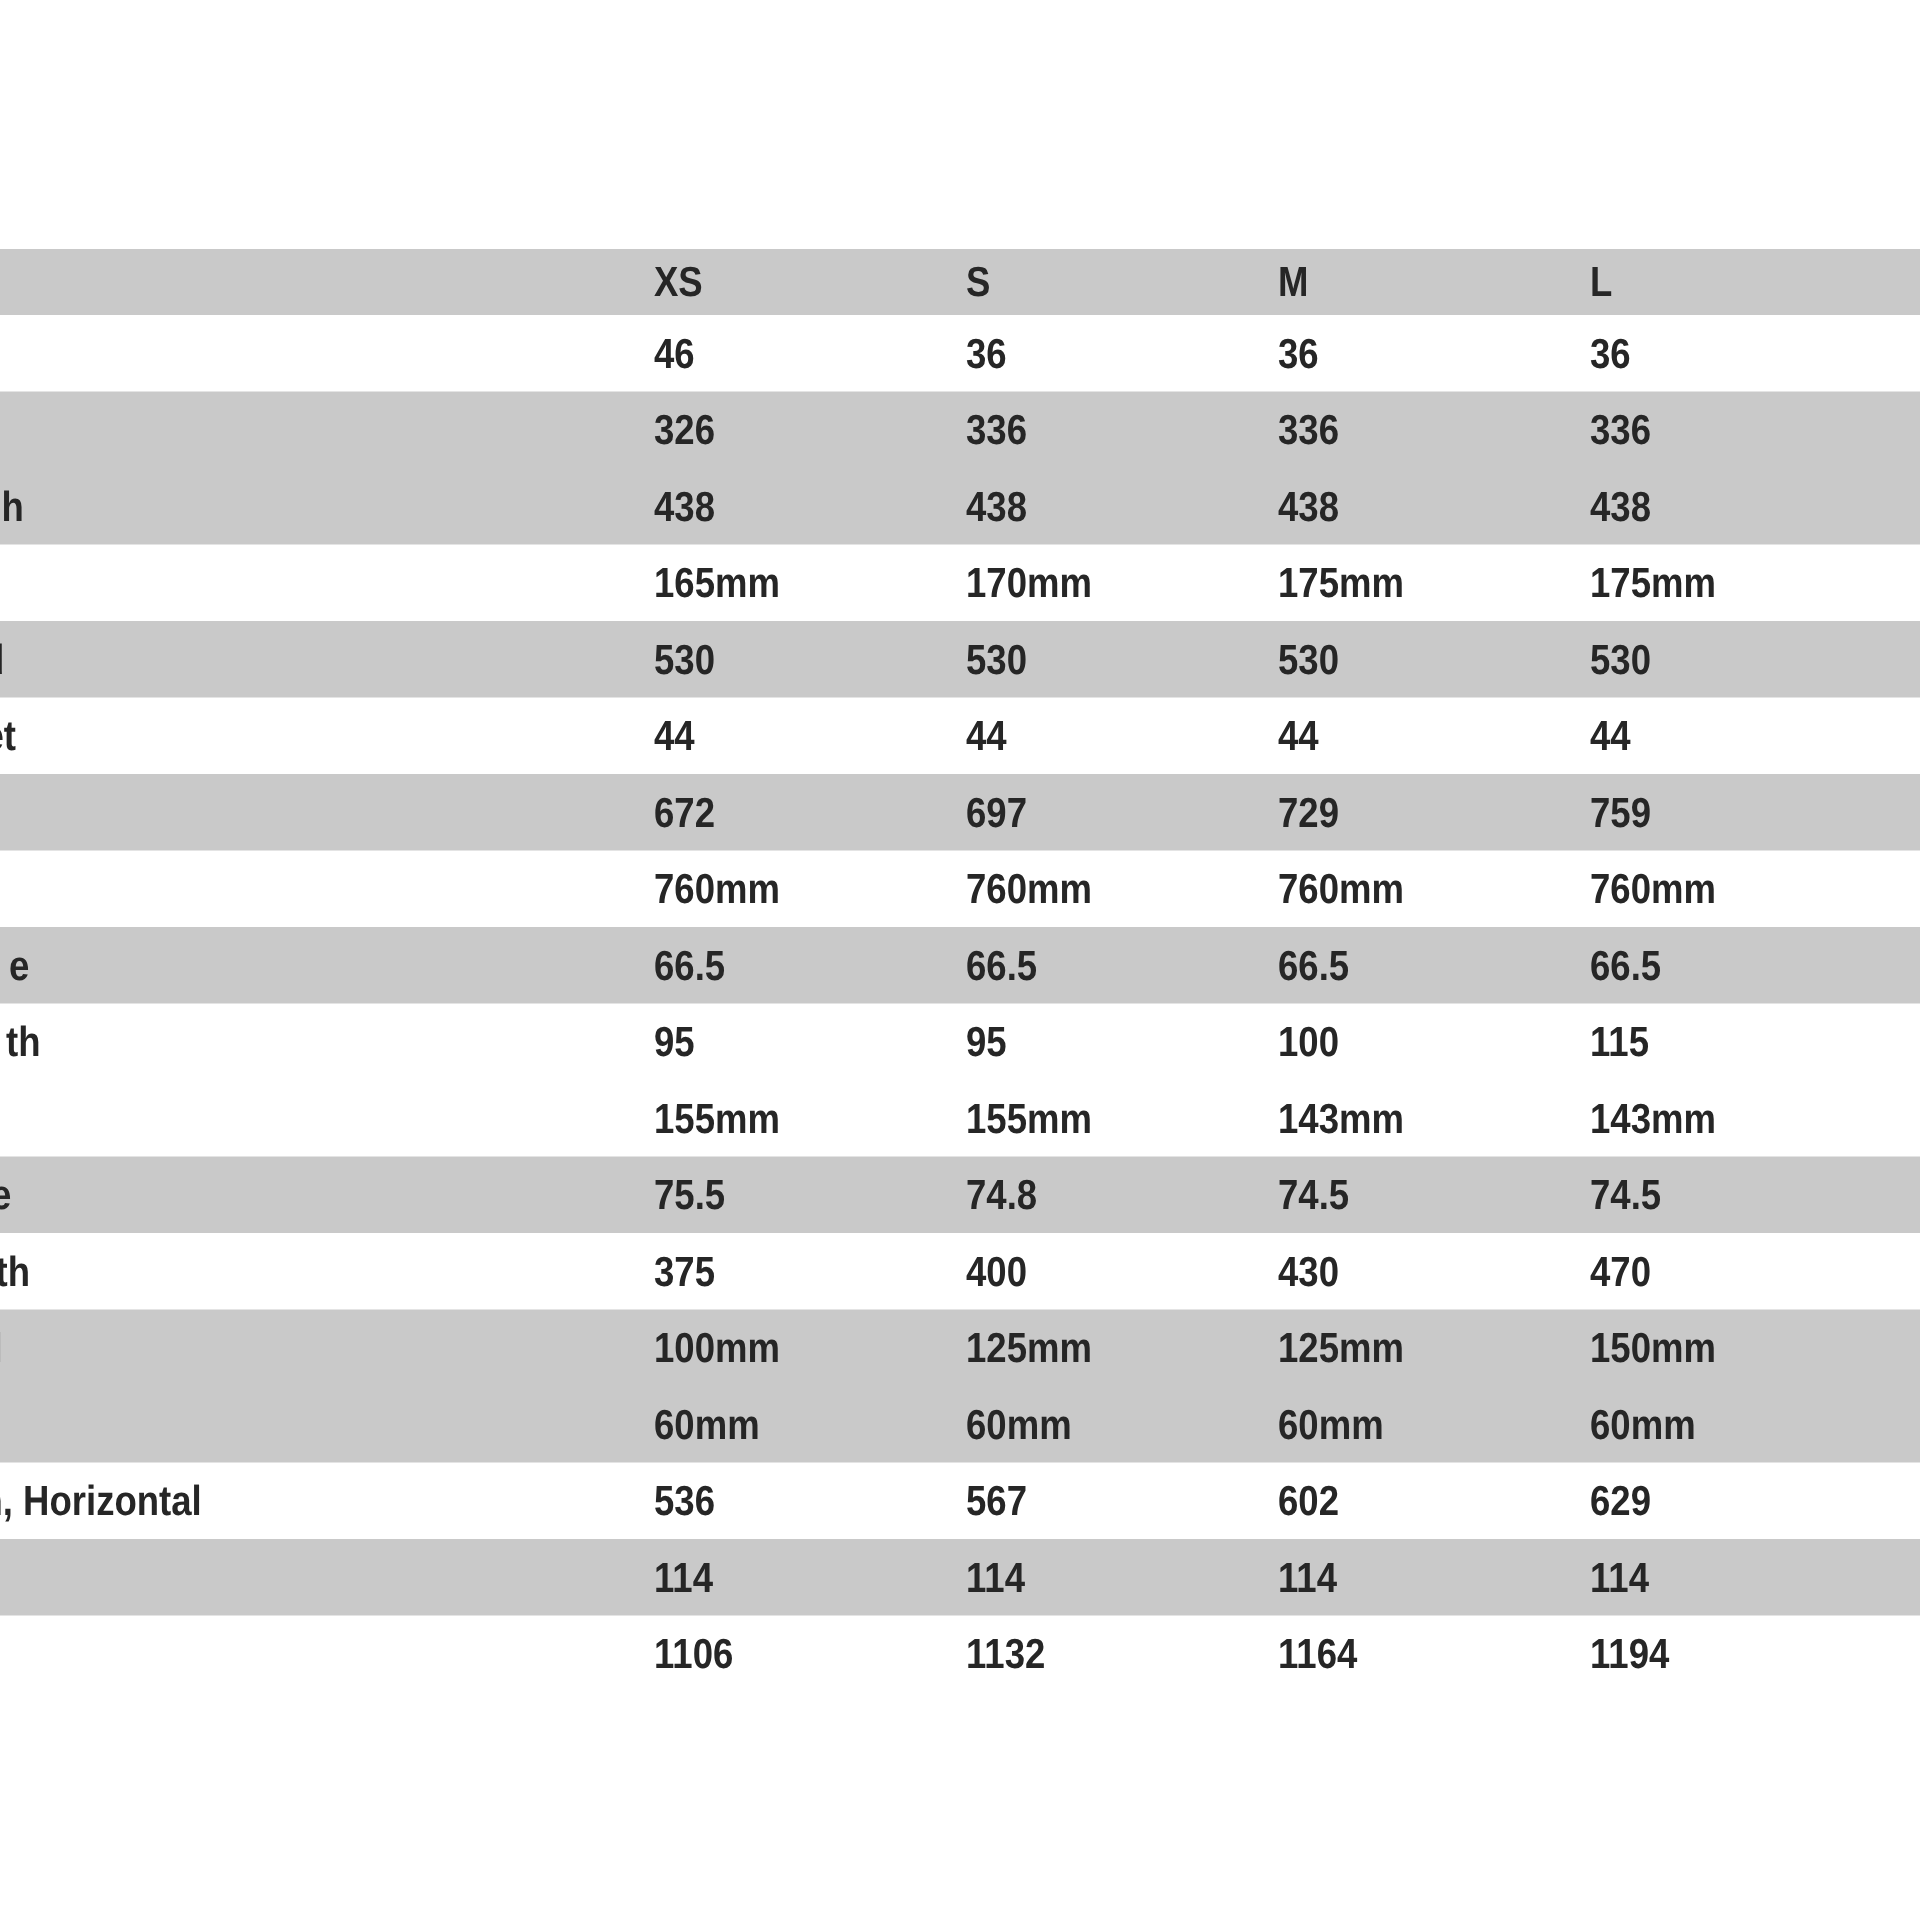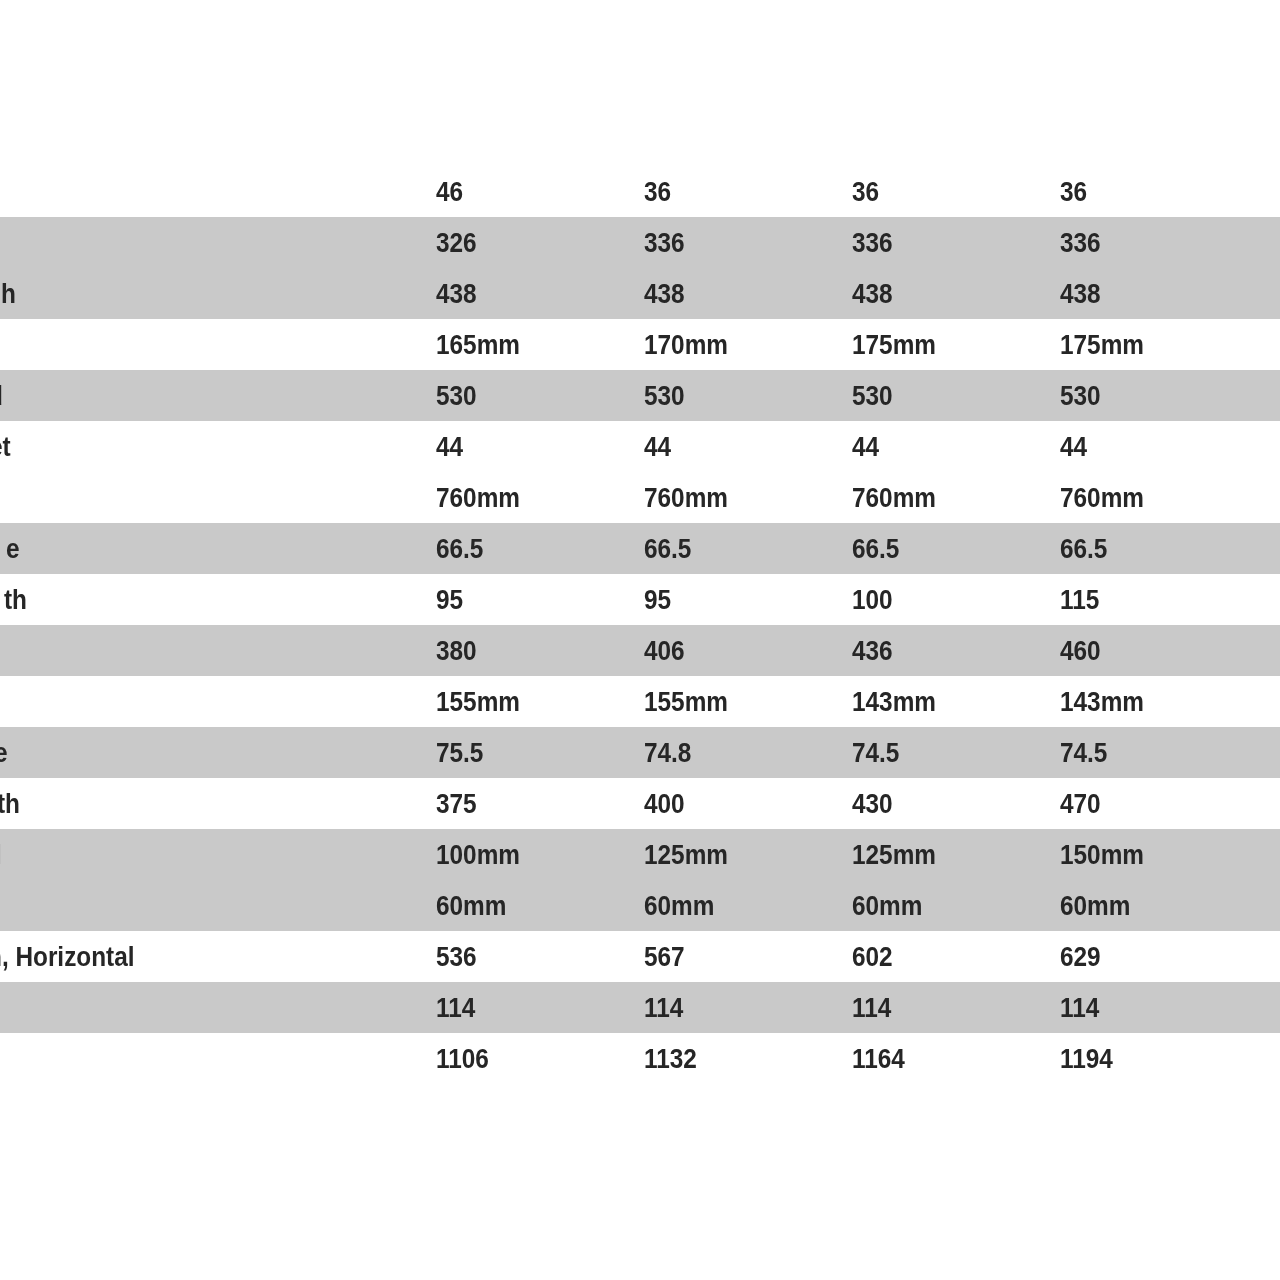--- a/index.html
+++ b/index.html
@@ -29,20 +29,26 @@
     font-size:28px; font-weight:700; color:#262626;
   }
 </style>
 </head>
 <body>
 
 <div class="page">
 
 
   <div class="table" id="geo-table">
+    <div class="hrow" id="geo-header">
+        <span class="txt" style="left: 436px;">XS</span>
+        <span class="txt" style="left: 644px;">S</span>
+        <span class="txt" style="left: 852px;">M</span>
+        <span class="txt" style="left: 1060px;">L</span>
+      </div>
 
   <div class="row">
         <span class="txt" style="left: 436px;">46</span>
         <span class="txt" style="left: 644px;">36</span>
         <span class="txt" style="left: 852px;">36</span>
         <span class="txt" style="left: 1060px;">36</span>
       </div>
       <div class="row alt">
         <span class="txt" style="left: 436px;">326</span>
         <span class="txt" style="left: 644px;">336</span>
@@ -69,45 +75,45 @@
         <span class="txt" style="left: 852px;">530</span>
         <span class="txt" style="left: 1060px;">530</span>
       </div>
       <div class="row">
         <span class="txt" style="left: -11px;">et</span>
         <span class="txt" style="left: 436px;">44</span>
         <span class="txt" style="left: 644px;">44</span>
         <span class="txt" style="left: 852px;">44</span>
         <span class="txt" style="left: 1060px;">44</span>
       </div>
+      <div class="row alt">
+        <span class="txt" style="left: 436px;">672</span>
+        <span class="txt" style="left: 644px;">697</span>
+        <span class="txt" style="left: 852px;">729</span>
+        <span class="txt" style="left: 1060px;">759</span>
+      </div>
       <div class="row">
         <span class="txt" style="left: 436px;">760mm</span>
         <span class="txt" style="left: 644px;">760mm</span>
         <span class="txt" style="left: 852px;">760mm</span>
         <span class="txt" style="left: 1060px;">760mm</span>
       </div>
       <div class="row alt">
         <span class="txt" style="left: 6px;">e</span>
         <span class="txt" style="left: 436px;">66.5</span>
         <span class="txt" style="left: 644px;">66.5</span>
         <span class="txt" style="left: 852px;">66.5</span>
         <span class="txt" style="left: 1060px;">66.5</span>
       </div>
       <div class="row">
         <span class="txt" style="left: 4px;">th</span>
         <span class="txt" style="left: 436px;">95</span>
         <span class="txt" style="left: 644px;">95</span>
         <span class="txt" style="left: 852px;">100</span>
         <span class="txt" style="left: 1060px;">115</span>
-      </div>
-      <div class="row alt">
-        <span class="txt" style="left: 436px;">380</span>
-        <span class="txt" style="left: 644px;">406</span>
-        <span class="txt" style="left: 852px;">436</span>
-        <span class="txt" style="left: 1060px;">460</span>
       </div>
       <div class="row">
         <span class="txt" style="left: 436px;">155mm</span>
         <span class="txt" style="left: 644px;">155mm</span>
         <span class="txt" style="left: 852px;">143mm</span>
         <span class="txt" style="left: 1060px;">143mm</span>
       </div>
       <div class="row alt">
         <span class="txt" style="left: -6px;">e</span>
         <span class="txt" style="left: 436px;">75.5</span>

